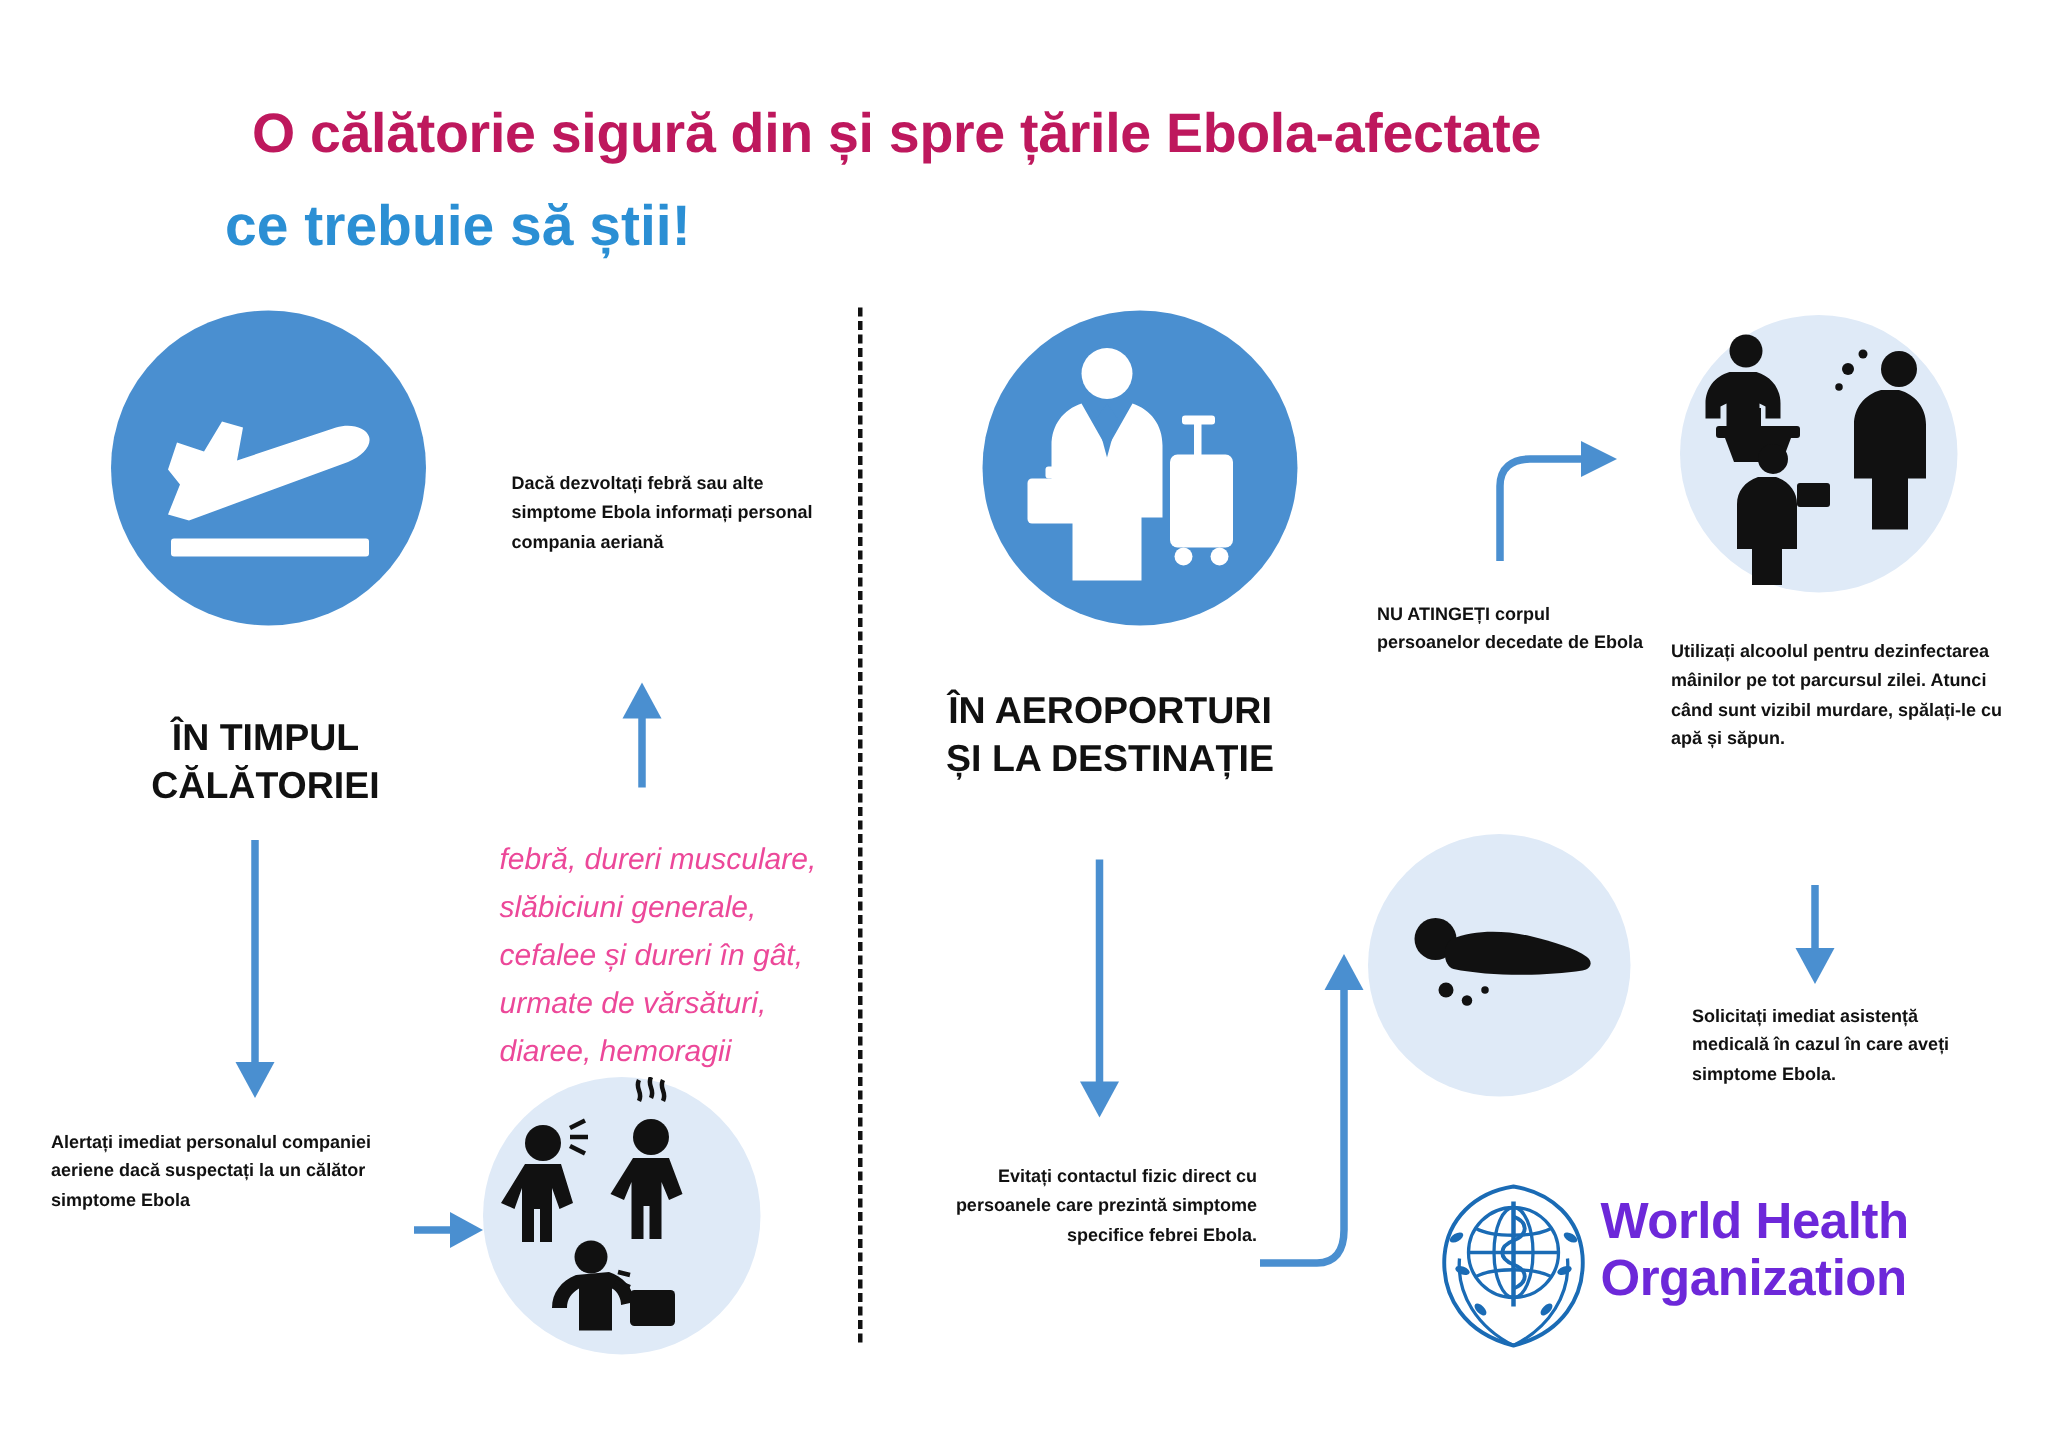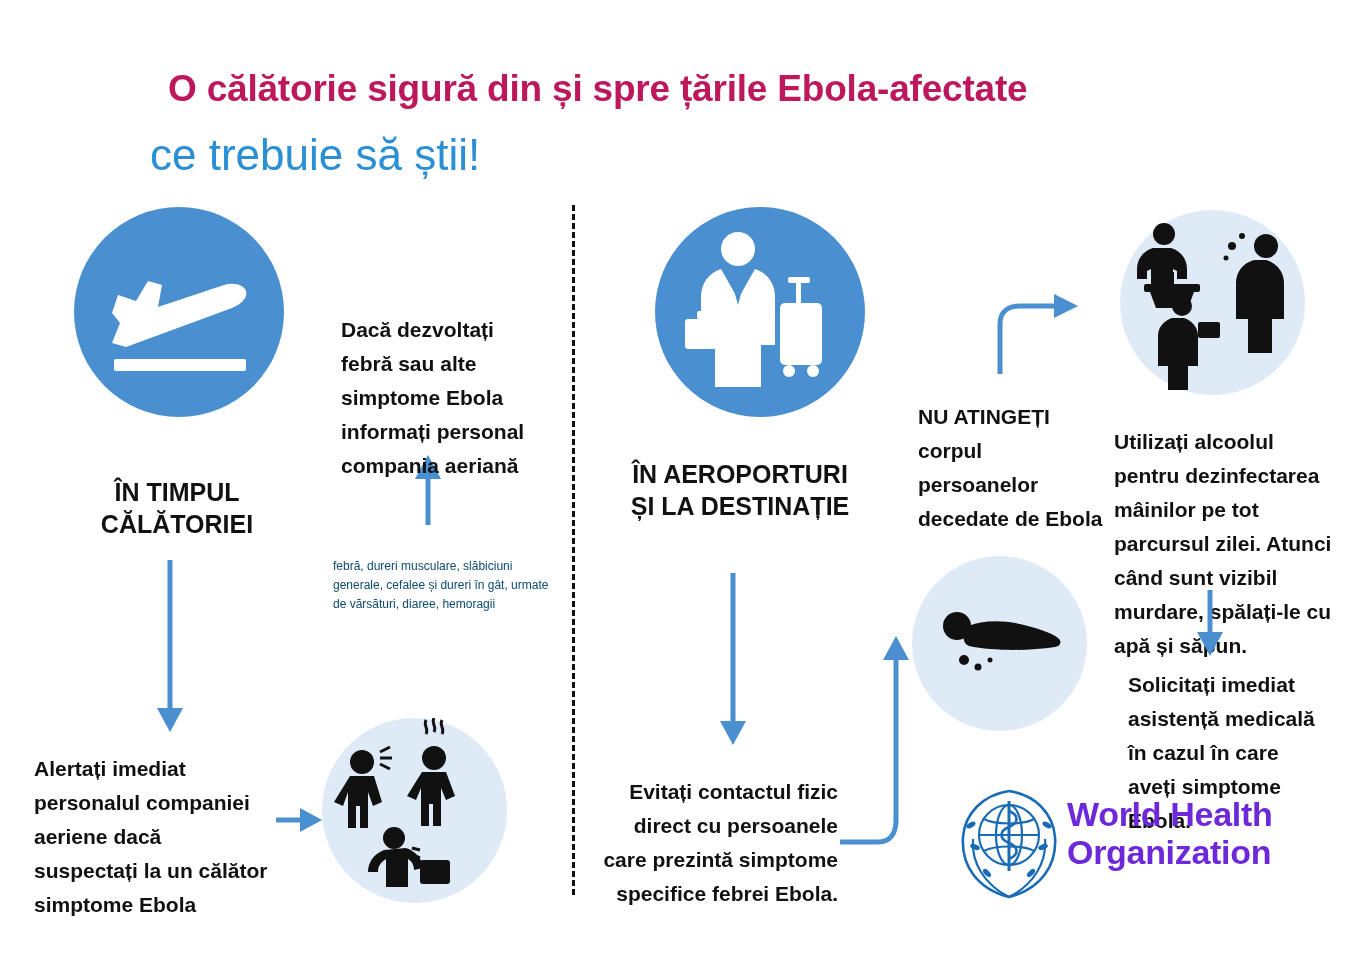--- a/index.html
+++ b/index.html
@@ -22,22 +22,22 @@
     left: 150px; top: 68px;
     font-size: 37px;
     font-weight: bold;
     color: #be185d;
     letter-spacing: -0.2px;
     white-space: nowrap;
     margin-left: 18px;
   }
   #title-line2 {
     left: 150px; top: 130px;
-    font-size: 44px;
-    font-weight: normal;
+    font-size: 38px;
+    font-weight: bold;
     color: #2b8fd4;
     white-space: nowrap;
   }
 
   
   #divider {
     left: 572px; top: 205px;
     width: 0px; height: 690px;
     border-left: 3px dashed #111111;
   }
@@ -59,29 +59,30 @@
   .circle-light { background: #dfeaf7; }
 
   #circle-plane { left: 74px; top: 207px; width: 210px; height: 210px; }
   #circle-traveler { left: 655px; top: 207px; width: 210px; height: 210px; }
   #circle-symptoms { left: 322px; top: 718px; width: 185px; height: 185px; }
   #circle-body { left: 912px; top: 556px; width: 175px; height: 175px; }
   #circle-wash { left: 1120px; top: 210px; width: 185px; height: 185px; }
 
   
   .body-text {
-    font-size: 21px;
+    font-size: 12px;
     font-weight: bold;
     line-height: 1.62;
     color: #111111;
   }
   .italic-text {
-    font-size: 12px;
+    font-size: 20px;
+    font-style: italic;
     line-height: 1.6;
-    color: #0c4a6e;
+    color: #ec4899;
   }
   #text-fever { left: 341px; top: 313px; width: 205px; }
   #text-symptoms-list { left: 333px; top: 557px; width: 225px; }
   #text-alert-staff { left: 34px; top: 752px; width: 235px; }
   #text-avoid-contact { left: 603px; top: 775px; width: 235px; text-align: right; }
   #text-no-touch { left: 918px; top: 400px; width: 185px; }
   #text-alcohol { left: 1114px; top: 425px; width: 225px; }
   #text-seek-help { left: 1128px; top: 668px; width: 200px; }
 
   

